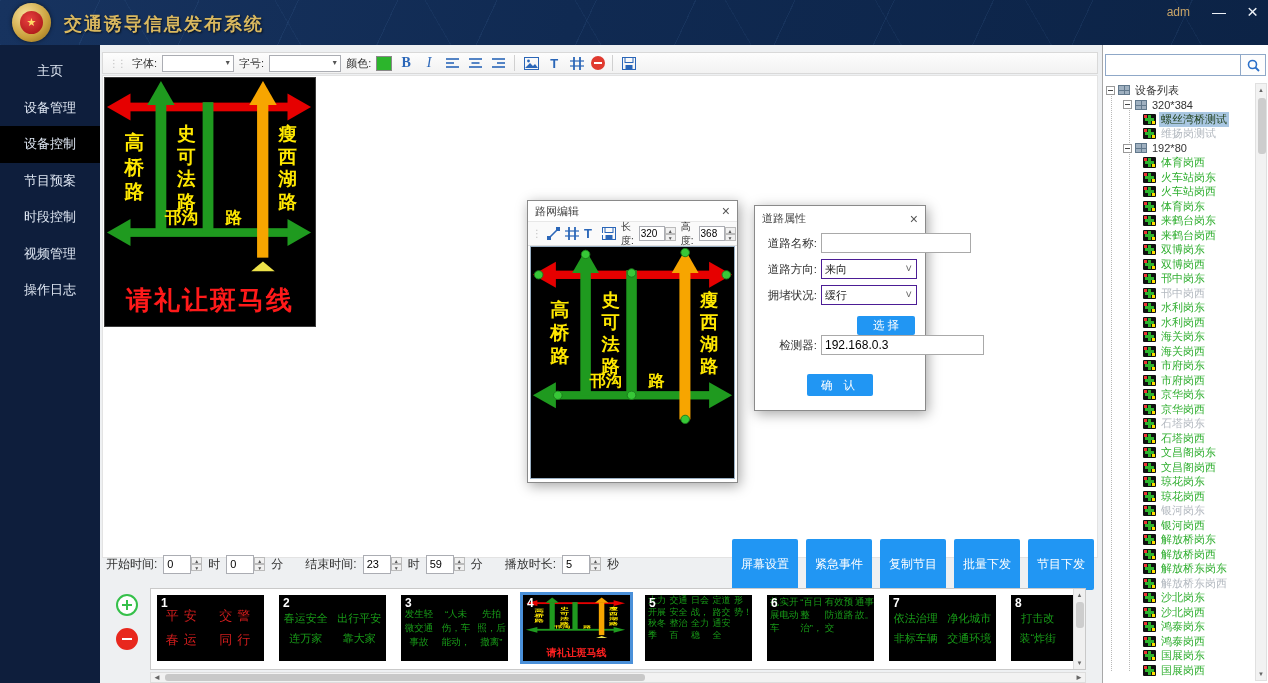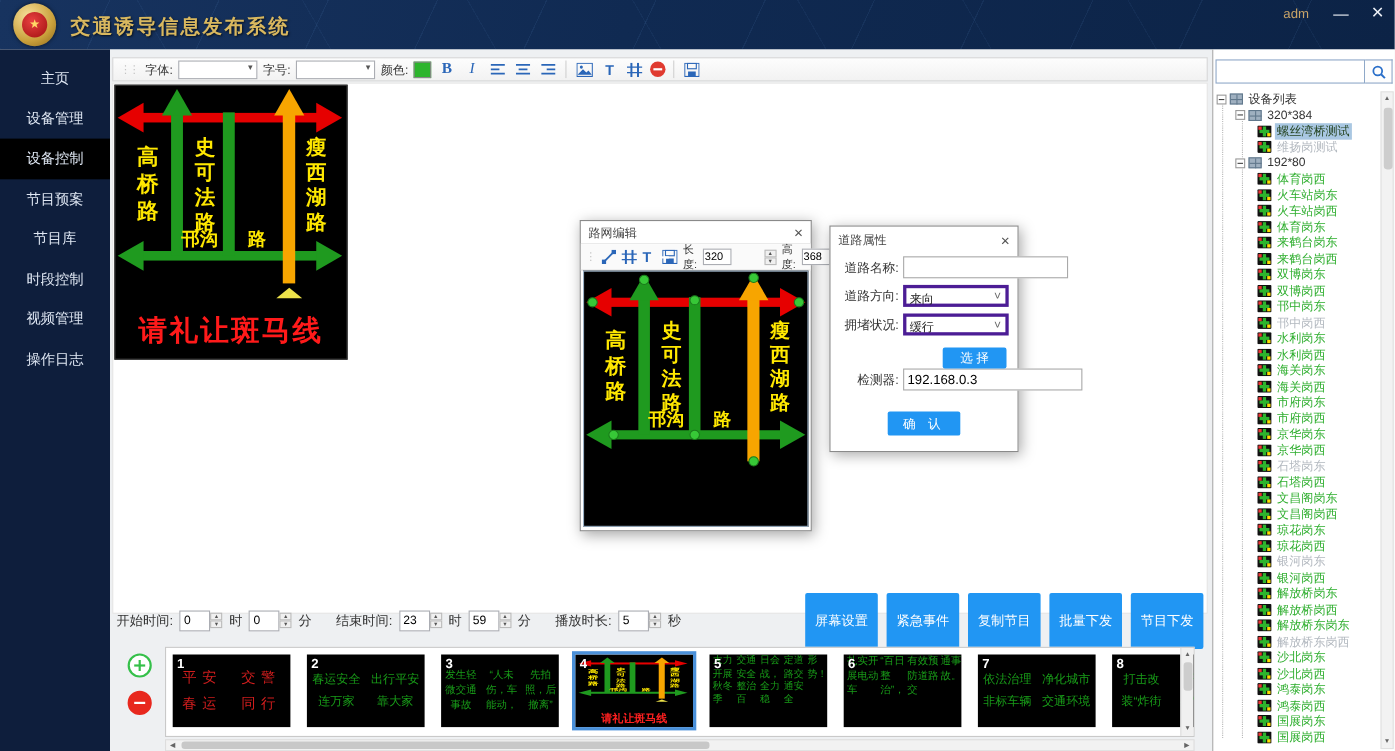--- a/index.html
+++ b/index.html
@@ -59,32 +59,32 @@
   
   .dlg { position:absolute; background:#fff; border:1px solid #8a8a8a; box-shadow:2px 3px 12px rgba(0,0,0,.35); }
   .dlg-title { height:21px; display:flex; align-items:center; padding:0 7px; font-size:11px; color:#444;
     border-bottom:1px solid #e8e8e8; }
   .dlg-x { margin-left:auto; color:#555; font-size:14px; cursor:pointer; line-height:1; }
 
   .roadnet { left:424px; top:124px; width:211px; height:283px; }
   .rn-tools { height:24px; display:flex; align-items:center; gap:5px; padding:0 4px;
     background:#fafafa; border-bottom:1px solid #e0e0e0; font-size:10px; color:#333; }
   .rn-canvas { width:205px; height:233px; margin:0 2px; background:#000; border:1px solid #9ab0c4; overflow:hidden; }
-  .mini-spin { display:flex; align-items:center;gap:30px; }
+  .mini-spin { display:flex; align-items:center; }
   .mini-spin input { width:26px; height:15px; border:1px solid #abadb3; font-size:10px; padding:0 1px; }
   .updown { display:flex; flex-direction:column; width:11px; }
   .updown i { font-style:normal; font-size:5px; line-height:7px; height:7px; border:1px solid #bbb; background:#f0f0f0;
     color:#555; text-align:center; cursor:pointer; }
 
   .props { left:651px; top:129px; width:172px; height:206px; }
   .props .dlg-title { border-bottom:none; padding-top:4px; }
   .prow { display:flex; align-items:center; margin:6px 8px 0 0; }
   .plabel { width:62px; text-align:right; font-size:11.5px; color:#333; margin-right:4px; flex:none; }
   .pinput { flex:1; height:20px; border:1px solid #a9a9a9; font-size:11px; padding:0 3px; background:#fff; }
-  .pselect { flex:1; height:20px; border:3px solid #4c1d95; font-size:11px; padding:2px 3px; background:#fff;
+  .pselect { flex:1; height:20px; border:1px solid #4c1d95; font-size:11px; padding:2px 3px; background:#fff;
     position:relative; cursor:pointer; color:#222; }
   .pselect::after { content:"˅"; position:absolute; right:4px; top:2px; color:#666; font-size:11px; }
   .blue-btn { background:#2196f3; color:#fff; border:none; font-size:11.5px; padding:3px 10px;
     border-radius:2px; cursor:pointer; font-family:inherit; }
   .p-select-btn { position:absolute; right:10px; top:110px; width:58px; height:19px; padding:0; }
   .p-confirm { position:absolute; left:52px; bottom:14px; width:66px; height:22px; letter-spacing:4px; }
 
   
   .timebar { position:absolute; left:2px; top:506px; width:996px; height:26px; display:flex; align-items:center;
     font-size:12px; color:#333; gap:4px; padding:0 4px; }
@@ -165,21 +165,20 @@
   <div class="hdr-user">adm</div>
   <div class="win-min">—</div>
   <div class="win-close">×</div>
 </div>
 
 <div class="sidebar">
     <div class="side-item">主页</div>
     <div class="side-item">设备管理</div>
     <div class="side-item active">设备控制</div>
     <div class="side-item">节目预案</div>
-    <div class="side-item">节目库</div>
     <div class="side-item">时段控制</div>
     <div class="side-item">视频管理</div>
     <div class="side-item">操作日志</div>
   </div>
 
 <div class="main">
 
   <div class="toolbar">
     <span class="grip">⋮⋮</span>
     <span>字体:</span>

